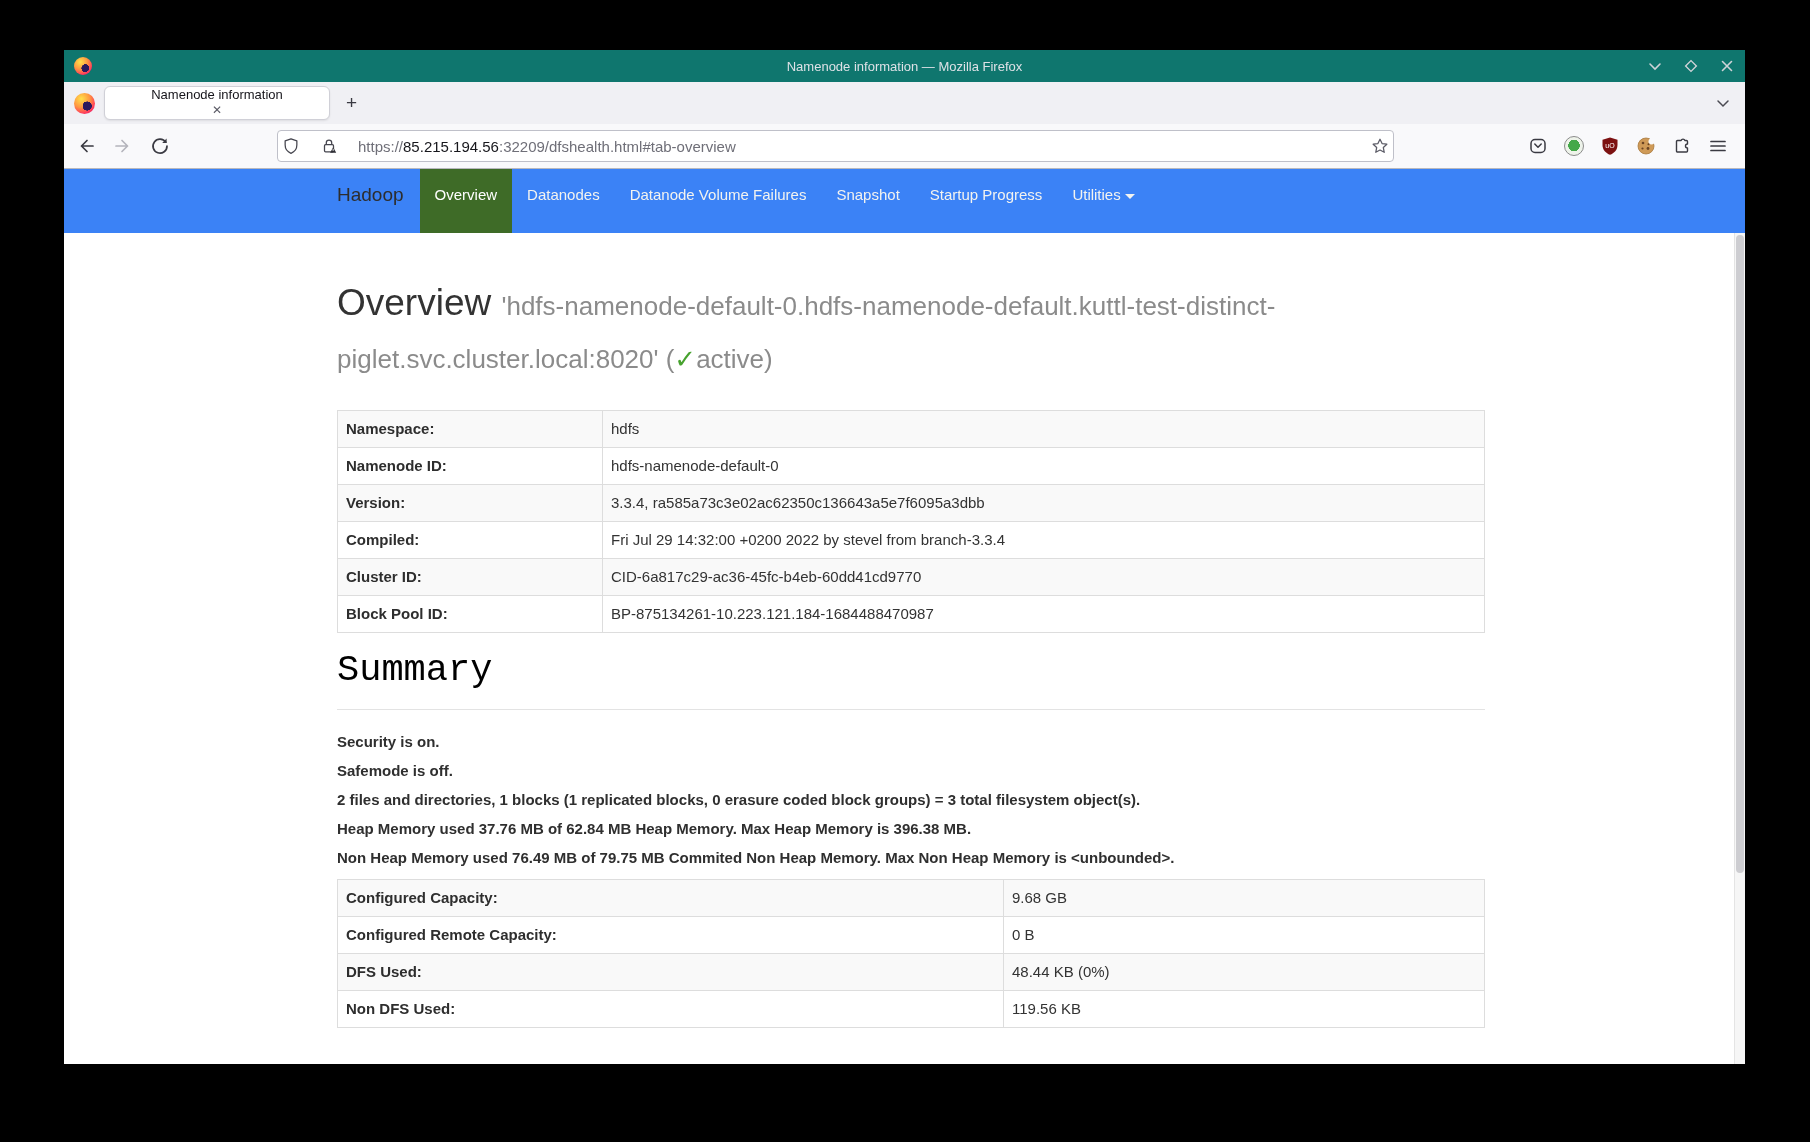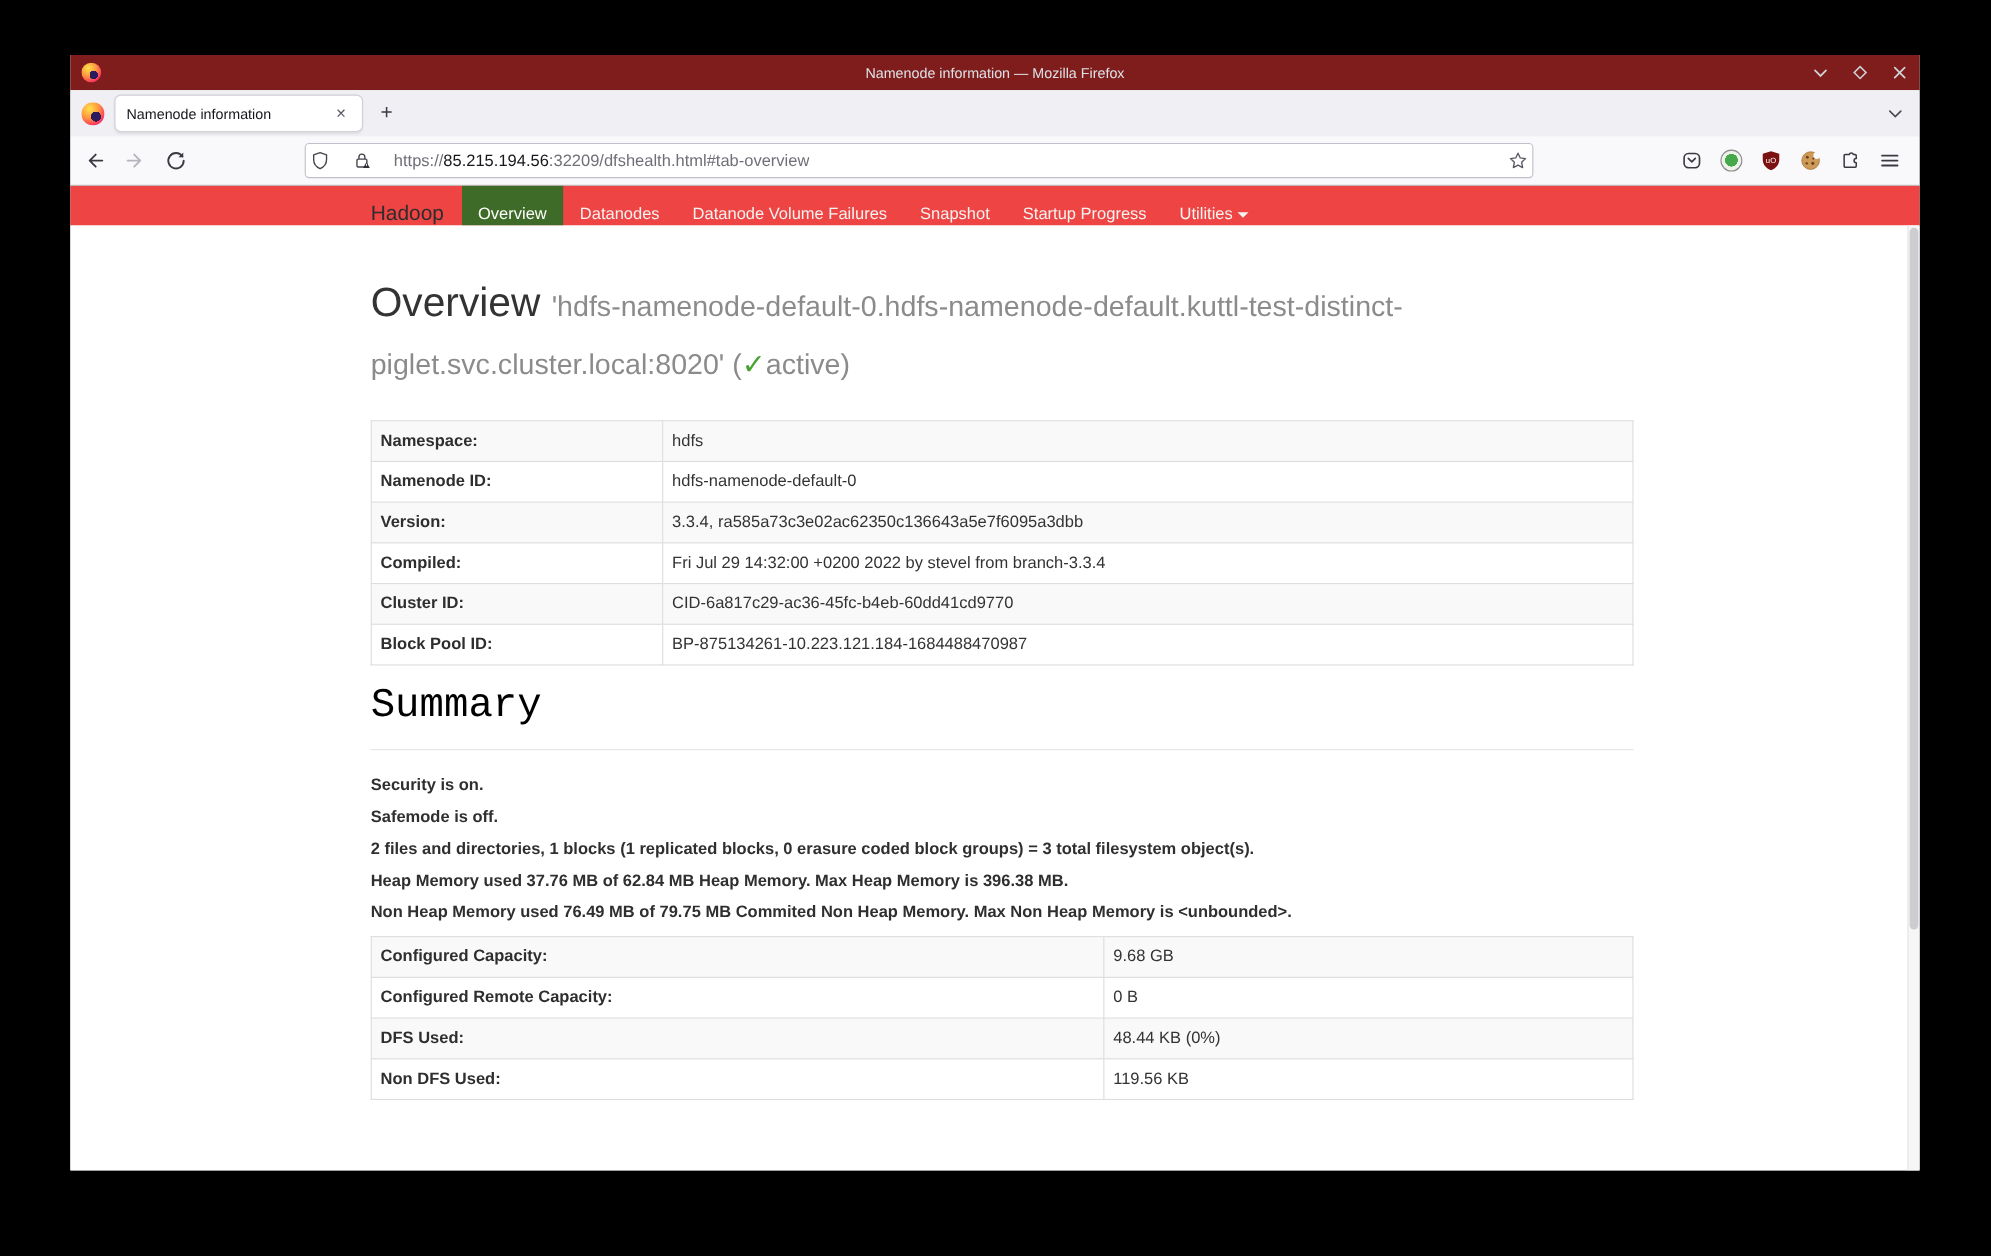--- a/index.html
+++ b/index.html
@@ -2,56 +2,56 @@
 <html><head>
 <meta charset="utf-8">
 <style>
   * { margin:0; padding:0; box-sizing:border-box; }
   html,body { width:1810px; height:1142px; background:#000; font-family:"Liberation Sans", sans-serif; }
   body { position:relative; overflow:hidden; }
 
   .window { position:absolute; left:64px; top:50px; width:1681px; height:1014px; background:#fff; display:flex; flex-direction:column; }
 
   
-  .titlebar { height:32px; background:#7f1d1d; display:flex; align-items:center; padding:0 10px; flex:0 0 auto; }
+  .titlebar { height:32px; background:#0f766e; display:flex; align-items:center; padding:0 10px; flex:0 0 auto; }
   .titlebar .fx-logo { width:18px; height:18px; }
   .titlebar-title { position:absolute; left:0; right:0; text-align:center; color:#dde1e6; font-size:13px; pointer-events:none; }
   .win-controls { margin-left:auto; display:flex; gap:20px; align-items:center; z-index:2; }
   .win-controls svg { display:block; }
 
   .fx-logo { border-radius:50%; background:
       radial-gradient(circle at 63% 62%, #2b1a5e 0 24%, rgba(0,0,0,0) 25%),
       radial-gradient(circle at 35% 28%, #ffe14a, #ff9640 42%, #ff3b5c 72%, #b5007f 100%);
     display:inline-block; }
 
   
   .tabstrip { height:42px; background:#f0f0f4; display:flex; align-items:center; padding:0 10px; flex:0 0 auto; position:relative; }
   .tabstrip .fx-logo { width:21px; height:21px; margin-right:9px; }
   .tab { width:226px; height:34px; background:#fff; border:1px solid #d0d0d7; border-radius:6px; box-shadow:0 1px 2px rgba(0,0,0,.08);
-         display:flex; align-items:center; padding:0 10px; font-size:13px; color:#15141a; }
+         display:flex; align-items:center; padding:0 10px; font-size:13px; color:#15141a;flex-direction:column; }
   .tab-label { flex:1; white-space:nowrap; overflow:hidden; }
   .tab-close { color:#5b5b66; font-size:12px; padding:2px 4px; border-radius:3px; }
   .newtab-btn { color:#3a3a42; font-size:19px; font-weight:400; padding:0 10px; margin-left:6px; }
   .alltabs-btn { position:absolute; right:14px; top:0; bottom:0; display:flex; align-items:center; }
 
   
   .toolbar { height:45px; background:#f9f9fb; border-bottom:1px solid #b8b8bd; display:flex; align-items:center; padding:0 17px 0 12px; flex:0 0 auto; }
   .nav-btn { width:20px; height:20px; margin-right:17px; display:flex; align-items:center; justify-content:center; }
   .urlbar { width:1117px; height:32px; margin-left:90px; background:#fff; border:1px solid #bfc0c9; border-radius:4px;
             display:flex; align-items:center; padding:0 4px; gap:20px; }
   .url-text { font-size:15px; color:#6f6f78; white-space:nowrap; overflow:hidden; }
   .url-host { color:#17171c; }
   .url-star { margin-left:auto; }
   .ext-icons { margin-left:auto; display:flex; align-items:center; gap:15px; }
   .ext-icons > span { width:21px; height:21px; display:flex; align-items:center; justify-content:center; }
   .ext-green { width:20px; height:20px; border-radius:50%; border:1px solid #8b8b8b;
       background: radial-gradient(circle at 50% 48%, #45a84a 0 44%, #eef3ea 45%); }
 
   
-  .hnavbar { height:36px; background:#ef4444; flex:0 0 auto; }
+  .hnavbar { height:64px; background:#3b82f6; flex:0 0 auto; }
   .hnav-inner { margin-left:273px; display:flex; height:100%; align-items:stretch; }
   .hbrand { font-size:19px; color:#2d2d2d; line-height:52px; padding-right:16px; }
   .hnav-item { font-size:15px; color:#f3f3f0; line-height:52px; padding:0 15px; white-space:nowrap; }
   .hnav-item.active { background:#3e6b27; color:#fff; }
   .caret { display:inline-block; width:0; height:0; margin-left:4px; vertical-align:middle;
            border-left:5px solid transparent; border-right:5px solid transparent; border-top:5px solid #f3f3f0; }
 
   
   .page { flex:1; background:#fff; overflow:hidden; position:relative; color:#333; }
   .container { width:1148px; margin-left:273px; }

